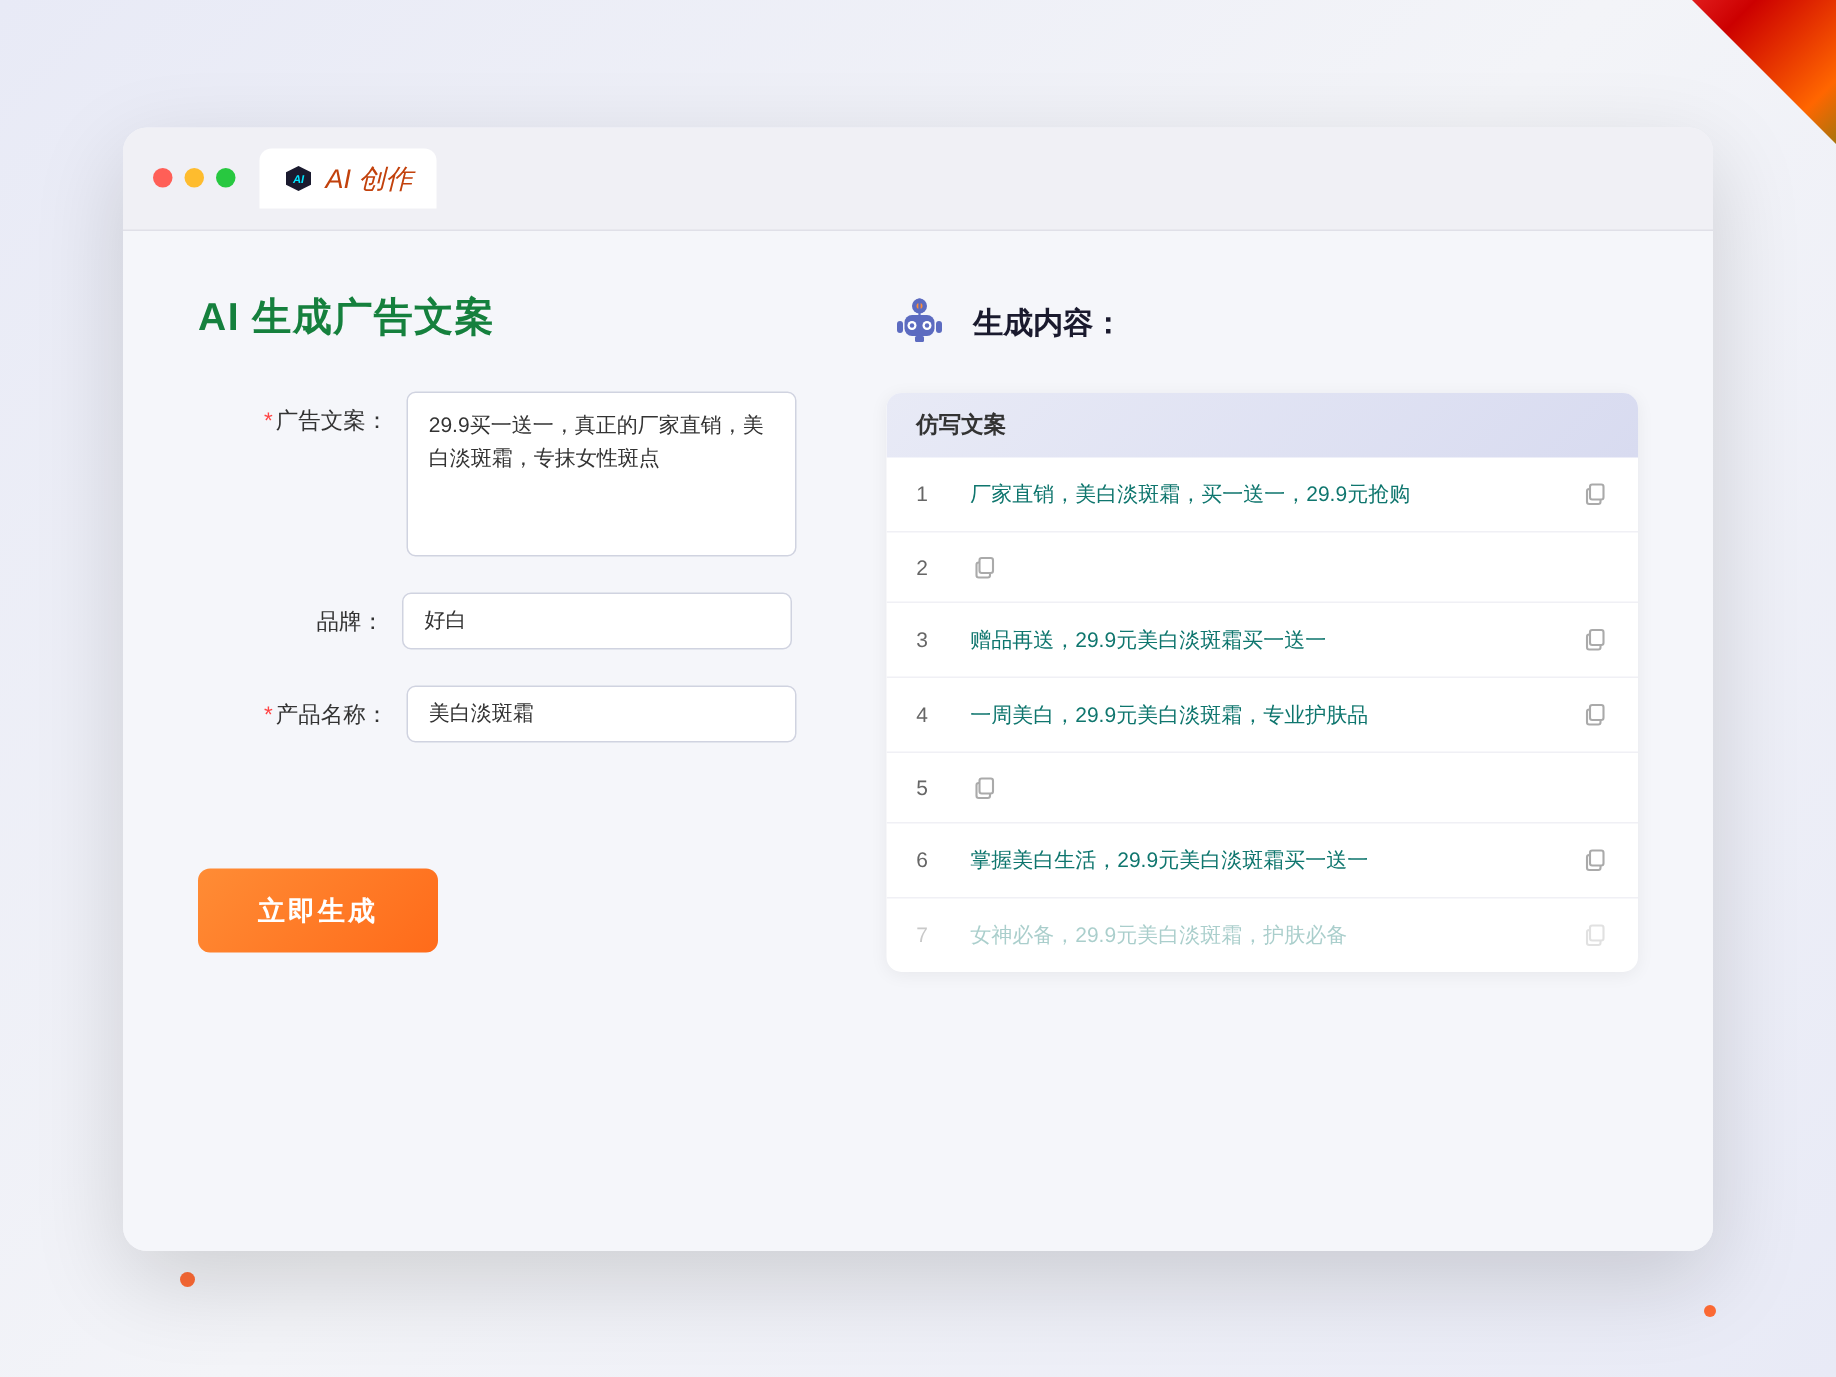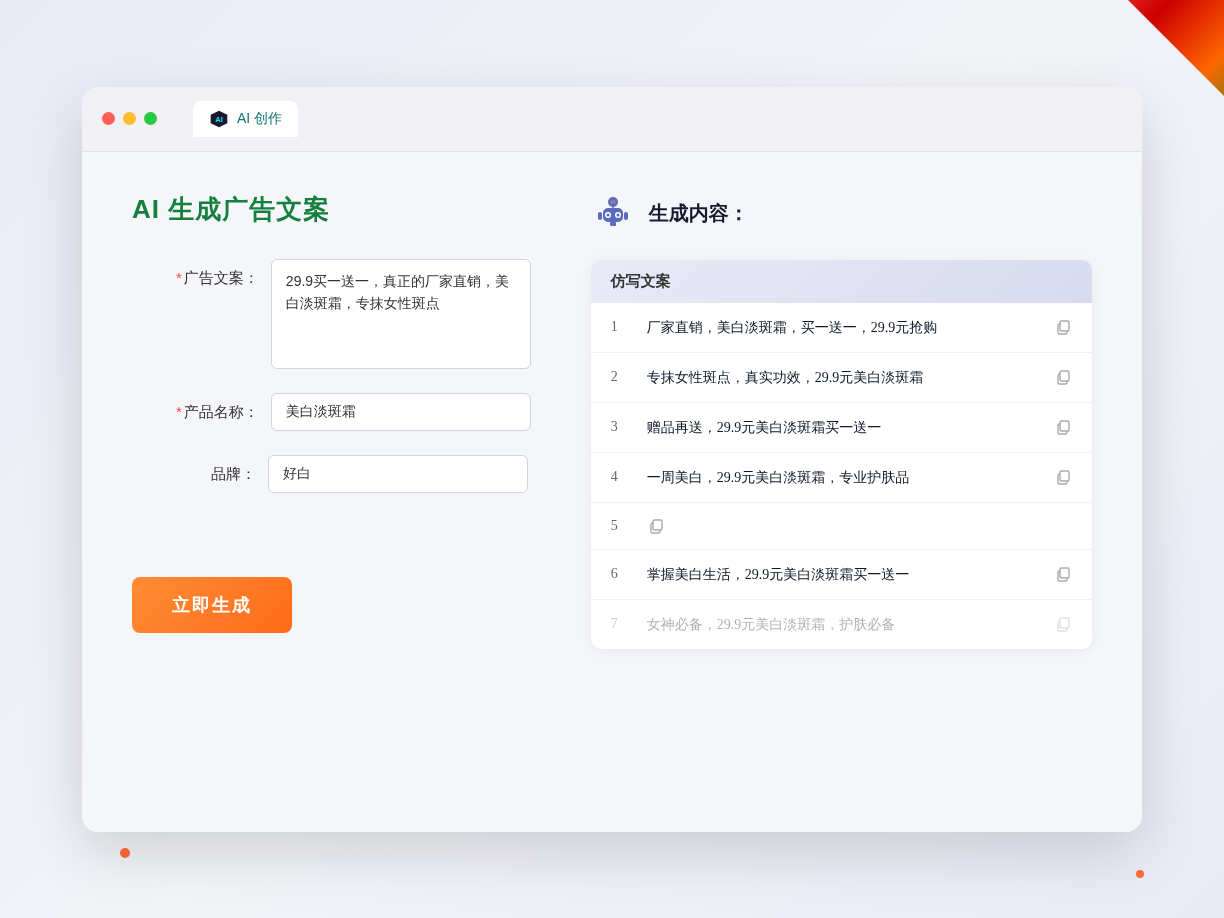--- a/index.html
+++ b/index.html
@@ -71,28 +71,29 @@
     .tl-yellow { background: #febc2e; }
     .tl-green { background: #28c840; }
 
     .browser-tab {
       background: #ffffff;
       border-radius: 8px 8px 0 0;
       padding: 8px 16px;
       display: flex;
       align-items: center;
       gap: 8px;
-      margin-left: 24px;
+      margin-left: 4px;
+      font-style: italic;
     }
     .tab-icon {
       width: 20px; height: 20px;
     }
     .tab-label {
-      font-size: 14px;
-      color: #0f766e;
+      font-size: 18px;
+      color: #c2410c;
       font-weight: 500;
     }
 
     
     .browser-content {
       padding: 40px 50px;
       background: #f5f6fa;
       display: flex;
       gap: 60px;
       min-height: 680px;
@@ -185,21 +186,20 @@
       font-size: 20px;
       font-weight: 600;
       color: #1a1a2e;
     }
 
     .results-table {
       background: #fff;
       border-radius: 10px;
       overflow: hidden;
       box-shadow: 0 2px 12px rgba(0,0,0,0.06);
-      font-family: Liberation Serif, serif;
     }
     .table-header {
       background: linear-gradient(135deg, #e8eaf6, #d8dbf0);
       padding: 12px 20px;
       font-size: 15px;
       font-weight: 600;
       color: #333;
     }
     .table-row {
       display: flex;
@@ -215,21 +215,21 @@
       opacity: 0.35;
     }
     .row-num {
       font-size: 14px;
       color: #666;
       min-width: 20px;
     }
     .row-text {
       flex: 1;
       font-size: 14px;
-      color: #0f172a;
+      color: #0f766e;
       line-height: 1.5;
     }
     .copy-icon {
       width: 18px; height: 18px;
       color: #999;
       cursor: pointer;
       flex-shrink: 0;
     }
   </style>
 </head>
@@ -265,30 +265,30 @@
       
       <div class="form-group">
         <label class="form-label">
           <span class="required-star">*</span><span>广告文案：</span>
         </label>
         <textarea class="form-textarea" style="">29.9买一送一，真正的厂家直销，美白淡斑霜，专抹女性斑点</textarea>
       </div>
 
       
       <div class="form-group">
+        <label class="form-label">品牌：</label>
+        <input class="form-input" type="text" value="好白" style="">
+      </div>
+
+      
+      <div class="form-group">
         <label class="form-label">
           <span class="required-star">*</span><span>产品名称：</span>
         </label>
         <input class="form-input" type="text" value="美白淡斑霜" style="">
-      </div>
-
-      
-      <div class="form-group">
-        <label class="form-label">品牌：</label>
-        <input class="form-input" type="text" value="好白" style="">
       </div>
 
       <button class="generate-btn">立即生成</button>
     </div>
 
     <div class="right-panel">
       <div class="right-header">
 
         <svg class="robot-icon" viewBox="0 0 44 44" fill="none" xmlns="http://www.w3.org/2000/svg">
           <circle cx="22" cy="10" r="5" fill="#5c6bc0"></circle>
@@ -312,21 +312,20 @@
         <div class="table-row">
           <span class="row-num">1</span>
           <span class="row-text">厂家直销，美白淡斑霜，买一送一，29.9元抢购</span>
           <svg class="copy-icon" viewBox="0 0 18 18" fill="none">
               <rect x="4" y="6" width="9" height="10" rx="1.5" stroke="#aaa" stroke-width="1.4"></rect>
               <rect x="6" y="3" width="9" height="10" rx="1.5" stroke="#aaa" stroke-width="1.4" fill="#fff"></rect>
             </svg>
         </div>
         <div class="table-row">
           <span class="row-num">2</span>
-          <span class="row-text">专抹女性斑点，真实功效，29.9元美白淡斑霜</span>
           <svg class="copy-icon" viewBox="0 0 18 18" fill="none">
               <rect x="4" y="6" width="9" height="10" rx="1.5" stroke="#aaa" stroke-width="1.4"></rect>
               <rect x="6" y="3" width="9" height="10" rx="1.5" stroke="#aaa" stroke-width="1.4" fill="#fff"></rect>
             </svg>
         </div>
         <div class="table-row">
           <span class="row-num">3</span>
           <span class="row-text">赠品再送，29.9元美白淡斑霜买一送一</span>
           <svg class="copy-icon" viewBox="0 0 18 18" fill="none">
               <rect x="4" y="6" width="9" height="10" rx="1.5" stroke="#aaa" stroke-width="1.4"></rect>

